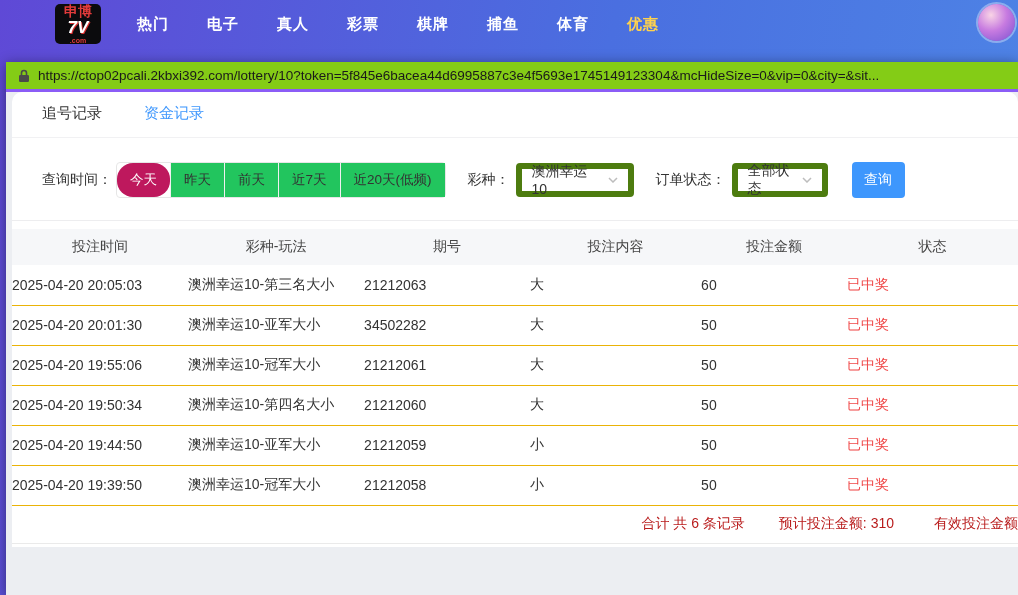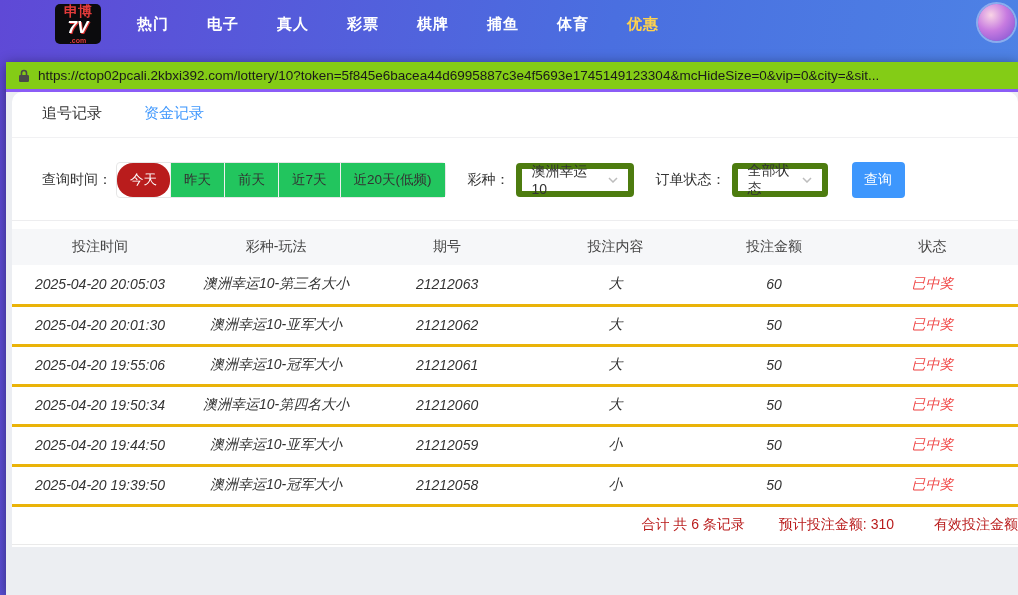--- a/index.html
+++ b/index.html
@@ -51,40 +51,40 @@
   .tab { font-size:15px; color:#333; display:flex; align-items:center; border-bottom:2px solid transparent; cursor:pointer; }
   .tab.active { color:#3e97fd; border-bottom-color:#3e97fd; }
   .tab.accent { color:#3e97fd; }
 
   
   .filters { display:flex; align-items:center; margin:24px 0 0 30px; font-size:14px; color:#333; }
   .time-group { display:flex; border:1px solid #e6e6e6; border-radius:4px; margin-left:4px; background:#fff; }
   .time-opt { padding:8px 13px; font-size:13.5px; color:#333; border-left:1px solid #f0f0f0;
               cursor:pointer; white-space:nowrap; background:#22c55e; }
   .time-opt:first-child { border-left:none; border-radius:4px 0 0 4px; }
-  .time-opt.active { background:#b91c1c; color:#fff; border-radius:16px; }
+  .time-opt.active { background:#be185d; color:#fff; border-radius:16px; }
   .flabel { white-space:nowrap; }
   .flabel.sec { margin-left:22px; }
   .select { display:flex; align-items:center; justify-content:space-between; border:6px solid #4d7c0f;
             border-radius:4px; height:34px; padding:0 10px; margin-left:6px; color:#333; font-size:14px;
             cursor:pointer; background:#fff; }
   .select.wide { width:118px; }
   .select.small { width:96px; }
   .chev { display:flex; margin-left:8px; }
   .search-btn { margin-left:24px; width:53px; height:36px; background:#3e97fd; color:#fff; border:none;
                 border-radius:4px; font-size:14px; cursor:pointer;
                 font-family:"Liberation Sans","DejaVu Sans",sans-serif; }
 
   .hr { height:1px; background:#ededef; margin-top:22px; }
 
   
   table { width:100%; border-collapse:collapse; margin-top:8px; table-layout:fixed; }
   thead th { background:#f6f7f9; height:36px; font-size:14px; color:#444; font-weight:400; text-align:center; }
-  tbody td { height:40px; text-align:center; font-size:14px; color:#333; border-bottom:3px solid #eab308;
-             white-space:nowrap; overflow:hidden;font-style:italic; }
+  tbody td { height:40px; text-align:left; font-size:14px; color:#333; border-bottom:1px solid #eab308;
+             white-space:nowrap; overflow:hidden; }
   td.win { color:#f04848; }
 
   
   .summary { display:flex; justify-content:flex-end; align-items:center; height:38px; font-size:14px;
              color:#b91c1c; border-bottom:1px solid #eaeaea; white-space:nowrap;text-align:center; }
   .summary .s1 { margin-right:34px; }
   .summary .s2 { margin-right:40px; }
   .summary .s3 { margin-right:0; }
 </style>
 </head>
@@ -187,21 +187,21 @@
               <td>2025-04-20 20:05:03</td>
               <td>澳洲幸运10-第三名大小</td>
               <td>21212063</td>
               <td>大</td>
               <td>60</td>
               <td class="win">已中奖</td>
             </tr>
             <tr>
               <td>2025-04-20 20:01:30</td>
               <td>澳洲幸运10-亚军大小</td>
-              <td>21212062</td>
+              <td>34502282</td>
               <td>大</td>
               <td>50</td>
               <td class="win">已中奖</td>
             </tr>
             <tr>
               <td>2025-04-20 19:55:06</td>
               <td>澳洲幸运10-冠军大小</td>
               <td>21212061</td>
               <td>大</td>
               <td>50</td>

